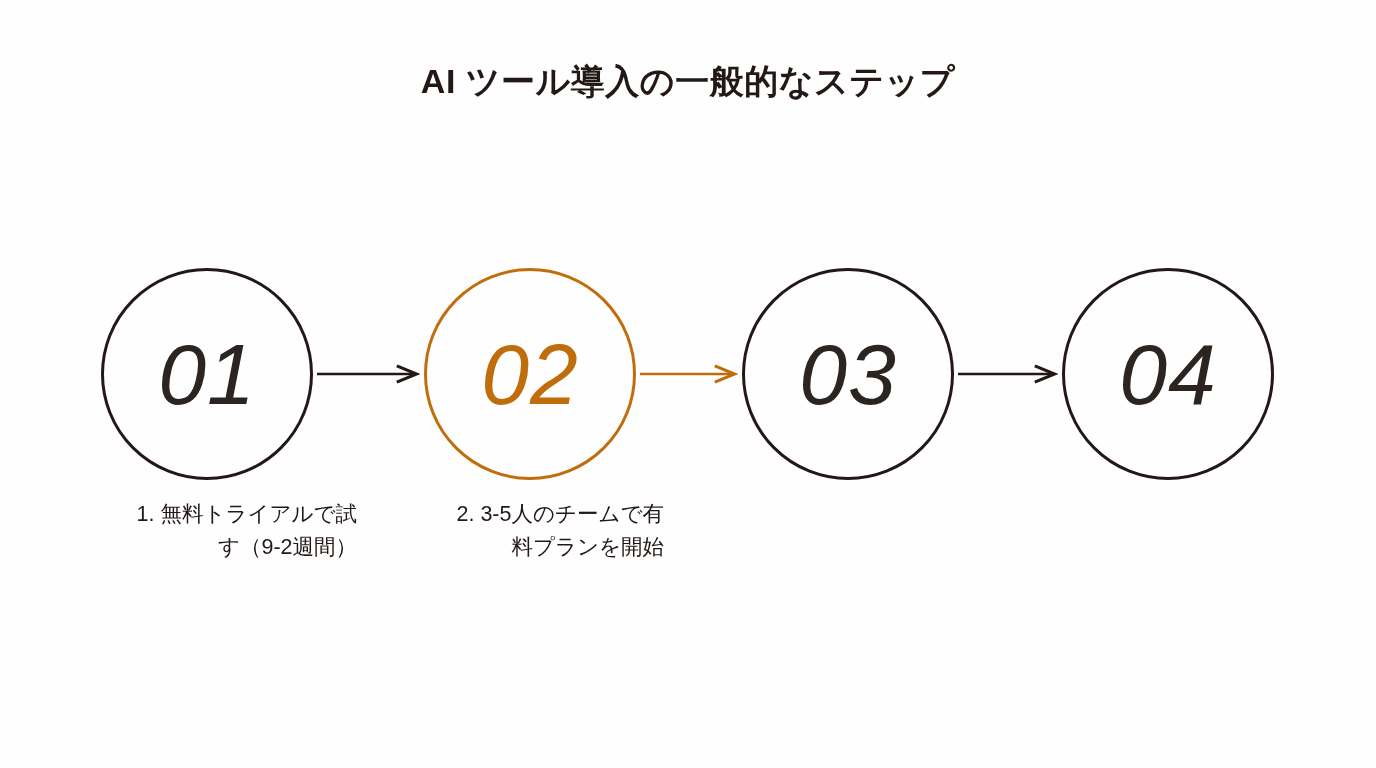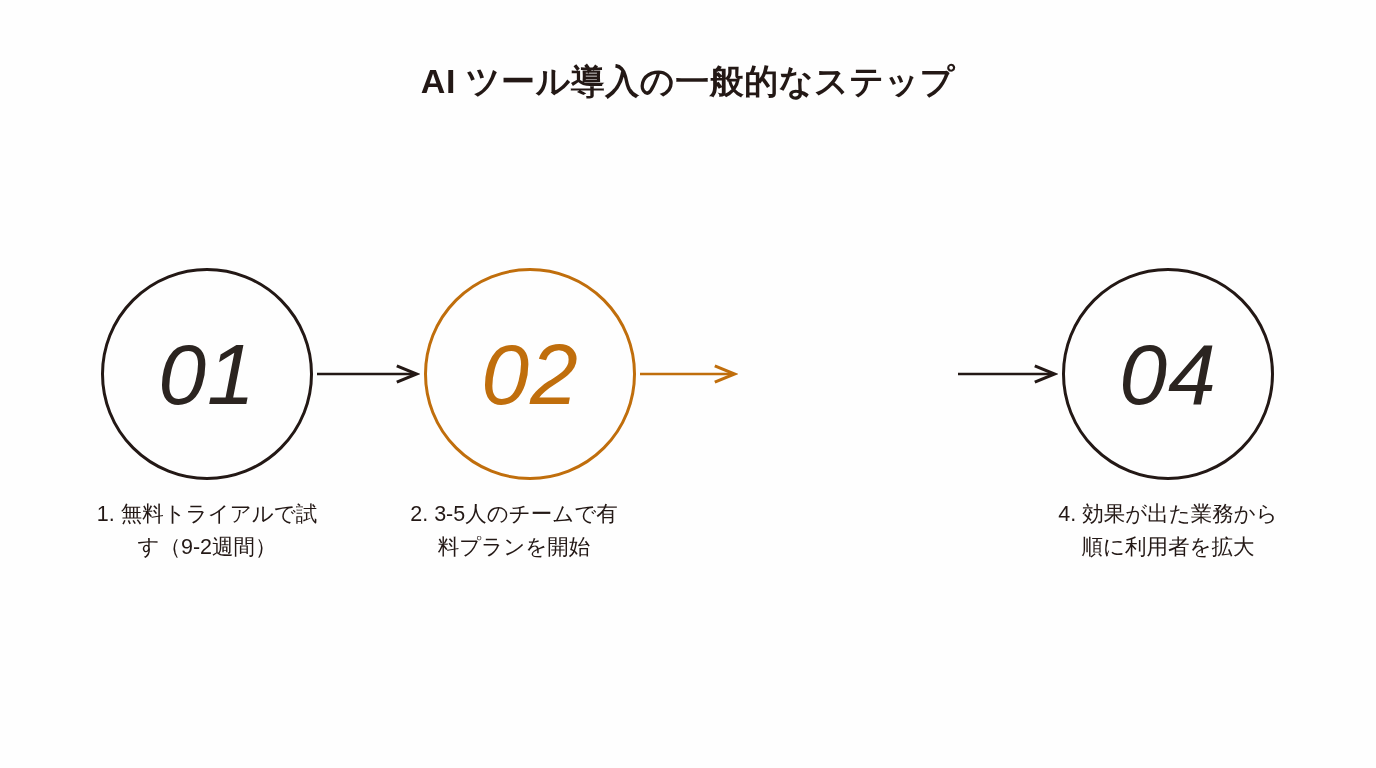--- a/index.html
+++ b/index.html
@@ -96,21 +96,21 @@
     font-style: italic;
   }
   .step-node.accent .step-number {
     color: #C06E0C;
   }
 
   .step-caption {
     position: absolute;
     top: 498px;
     width: 300px;
-    text-align: center;
+    text-align: right;
     font-size: 21.5px;
     line-height: 1.52;
     color: #231815;
     font-weight: 400;
   }
 
   
   .cap-1 { left: 57px; }
   .cap-2 { left: 364px; }
   .cap-3 { left: 698px; }
@@ -159,27 +159,27 @@
 
     <div class="step-node node-2 accent">
       <div class="step-circle"></div>
       <div class="step-number">02</div>
     </div>
     <div class="step-caption cap-2">
       <span>2. 3-5人のチームで有</span><br>
       <span>料プランを開始</span>
     </div>
 
+    <div class="step-node node-3">
+      <div class="step-circle"></div>
+      <div class="step-number">03</div>
+    </div>
     <div class="step-caption cap-3">
       <br>
     </div>
 
     <div class="step-node node-4">
       <div class="step-circle"></div>
       <div class="step-number">04</div>
     </div>
-    <div class="step-caption cap-4">
-      <span>4. 効果が出た業務から</span><br>
-      <span>順に利用者を拡大</span>
-    </div>
 
   </div>
 </div>
 
 </body></html>

